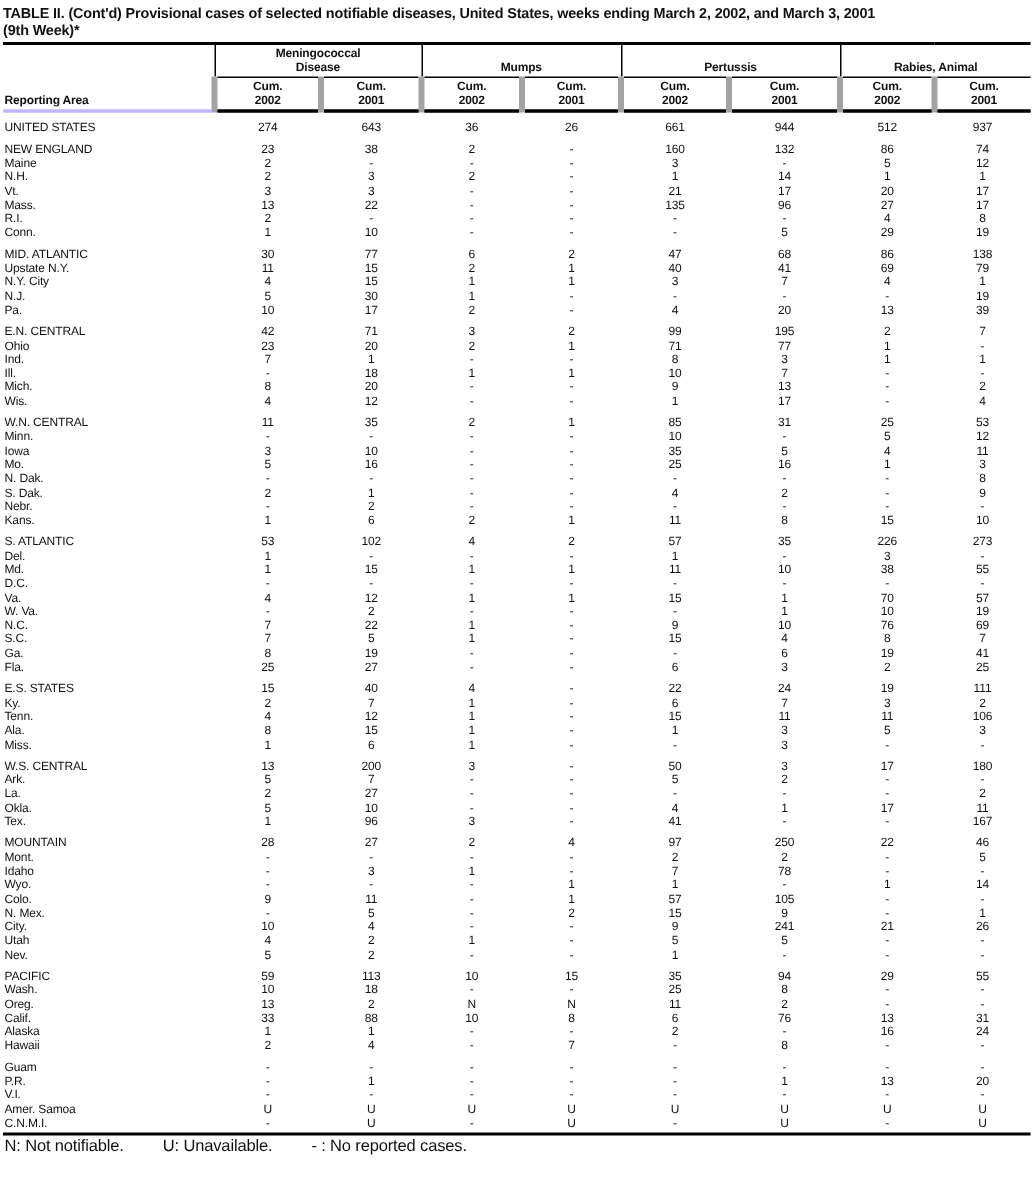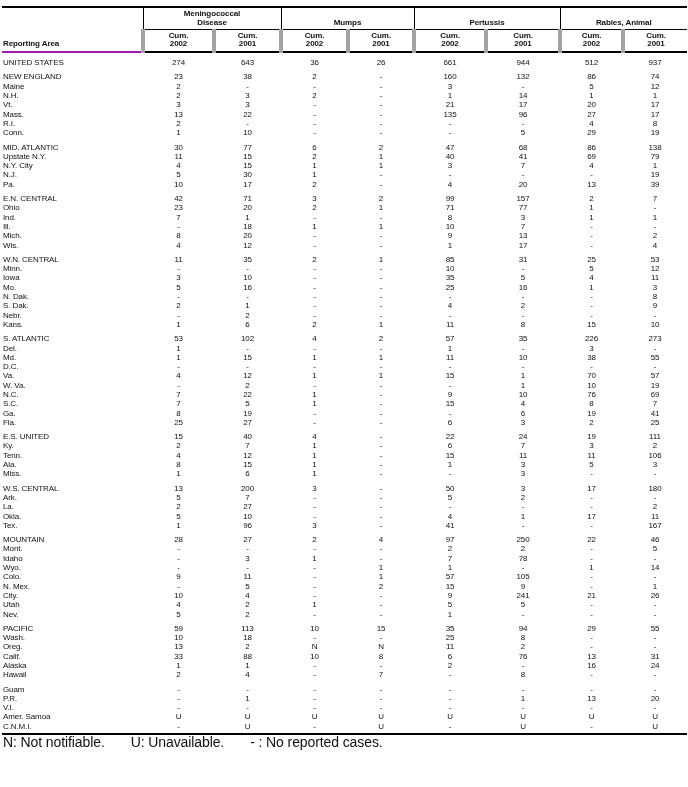--- a/index.html
+++ b/index.html
@@ -41,21 +41,21 @@
     font-weight: bold;
     font-size: 8px;
     line-height: 8.8px;
     padding: 0;
     letter-spacing: -0.1px;
   }
   th.area-h {
     text-align: left;
     vertical-align: bottom;
     padding: 0 0 2px 1px;
-    border-bottom: 2px solid #a21caf;
+    border-bottom: 2px solid #c4b5fd;
   }
   th.group-th {
     text-align: center;
     vertical-align: bottom;
     border-left: 1px solid #000;
     border-bottom: 1px solid #000;
     padding: 2px 0 1px 0;
     margin-left: 35px;
   }
   th.group-th .gl { display: block; }
@@ -75,31 +75,35 @@
     white-space: nowrap;
   }
   td.area { text-align: left; padding-left: 1px; }
   td.val { text-align: center; }
   tbody.group tr.first-row td { padding-top: 5px; }
 
   .footer {
     border-top: 2px solid #000;
     margin-top: 2px;
     padding: 2px 0 0 1px;
-    font-size: 14px;
+    font-size: 11px;
     line-height: 10px;
     letter-spacing: -0.1px;
   }
   .legend-item { margin-right: 26px; }
 </style>
 </head>
 <body>
 
 <div class="page">
 
+  <div class="title-block">
+    <div class="title-line">TABLE II. (Cont'd) Provisional cases of selected notifiable diseases, United States, weeks ending March 2, 2002, and March 3, 2001</div>
+    <div class="title-line">(9th Week)*</div>
+  </div>
 
   <table class="main" id="main-table">
     <colgroup>
       <col class="c-area">
         <col class="c1">
         <col class="c2">
         <col class="c3">
         <col class="c4">
       <col class="c5">
         <col class="c6">
@@ -287,21 +291,21 @@
         </tr>
       </tbody>
       <tbody class="group">
         <tr class="first-row">
           <td class="area">E.N. CENTRAL</td>
           <td class="val">42</td>
           <td class="val">71</td>
           <td class="val">3</td>
           <td class="val">2</td>
           <td class="val">99</td>
-          <td class="val">157</td>
+          <td class="val">195</td>
           <td class="val">2</td>
           <td class="val">7</td>
         </tr>
         <tr>
           <td class="area">Ohio</td>
           <td class="val">23</td>
           <td class="val">20</td>
           <td class="val">2</td>
           <td class="val">1</td>
           <td class="val">71</td>
@@ -551,21 +555,21 @@
           <td class="val">-</td>
           <td class="val">-</td>
           <td class="val">6</td>
           <td class="val">3</td>
           <td class="val">2</td>
           <td class="val">25</td>
         </tr>
       </tbody>
       <tbody class="group">
         <tr class="first-row">
-          <td class="area">E.S. UNITED</td>
+          <td class="area">E.S. STATES</td>
           <td class="val">15</td>
           <td class="val">40</td>
           <td class="val">4</td>
           <td class="val">-</td>
           <td class="val">22</td>
           <td class="val">24</td>
           <td class="val">19</td>
           <td class="val">111</td>
         </tr>
         <tr>

